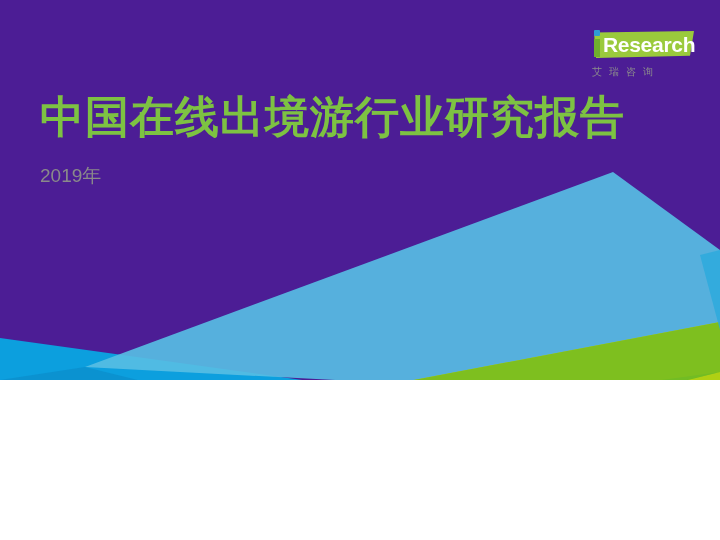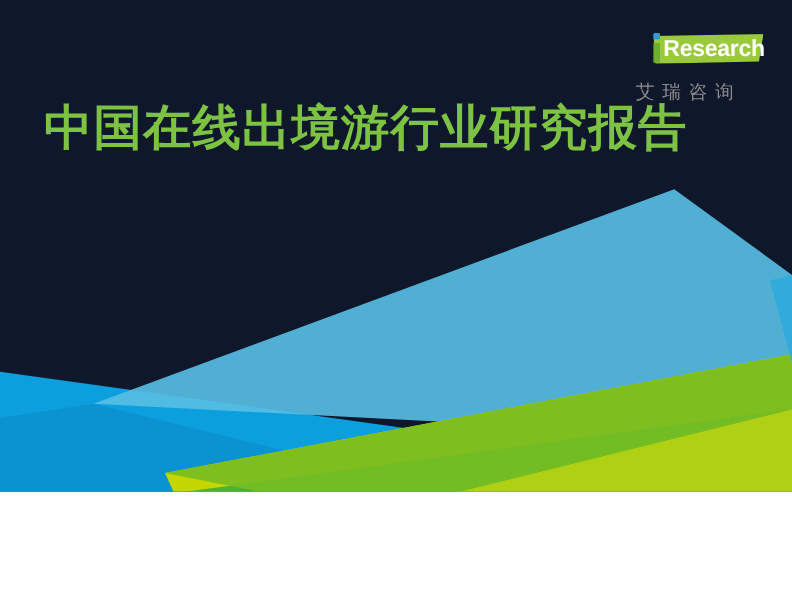--- a/index.html
+++ b/index.html
@@ -4,22 +4,22 @@
 <title>iResearch Report Cover</title>
 <style>
   html, body {
     margin: 0;
     padding: 0;
     background: #ffffff;
   }
   #page {
     position: relative;
     width: 720px;
-    height: 447px;
-    background: #0f172a;
+    height: 380px;
+    background: #4c1d95;
     overflow: hidden;
     font-family: "Liberation Sans", "DejaVu Sans", sans-serif;
   }
 
   
   #artwork {
     position: absolute;
     left: 0; top: 0;
     width: 720px;
     height: 540px;
@@ -73,30 +73,29 @@
     height: 24px;
     color: #ffffff;
     font-size: 21px;
     font-weight: bold;
     letter-spacing: -0.3px;
     line-height: 24px;
     font-family: "Liberation Sans", "DejaVu Sans", sans-serif;
   }
   #logo-sub {
     position: absolute;
-    left: 0;
+    left: 14px;
     top: 36px;
     width: 104px;
     color: #8C8C8C;
-    font-size: 17px;
+    font-size: 10px;
     letter-spacing: 7px;
     line-height: 16px;
     white-space: nowrap;
     font-family: "Liberation Sans", "DejaVu Sans", sans-serif;
-    margin-top: 12px;
   }
 
   
   #title {
     position: absolute;
     left: 40px;
     top: 94px;
     color: #7DC242;
     font-size: 44px;
     font-weight: bold;
@@ -148,14 +147,15 @@
     <div id="logo-mark">
       <div id="logo-plate"></div>
       <div id="logo-i-stem"></div>
       <div id="logo-i-dot"></div>
       <div id="logo-word">Research</div>
     </div>
     <div id="logo-sub">艾瑞咨询</div>
   </div>
 
   <div id="title">中国在线出境游行业研究报告</div>
+  <div id="subtitle">2019年</div>
 
 </div>
 
 </body></html>

